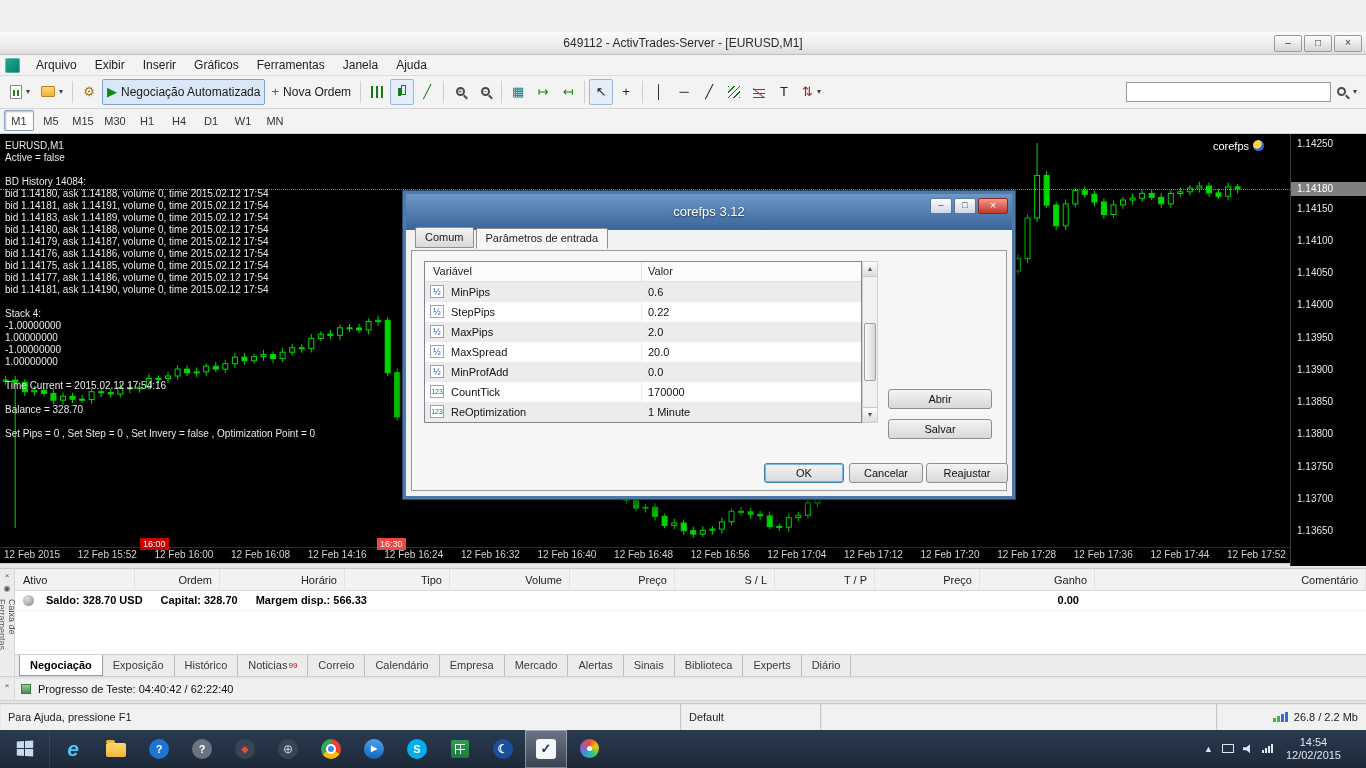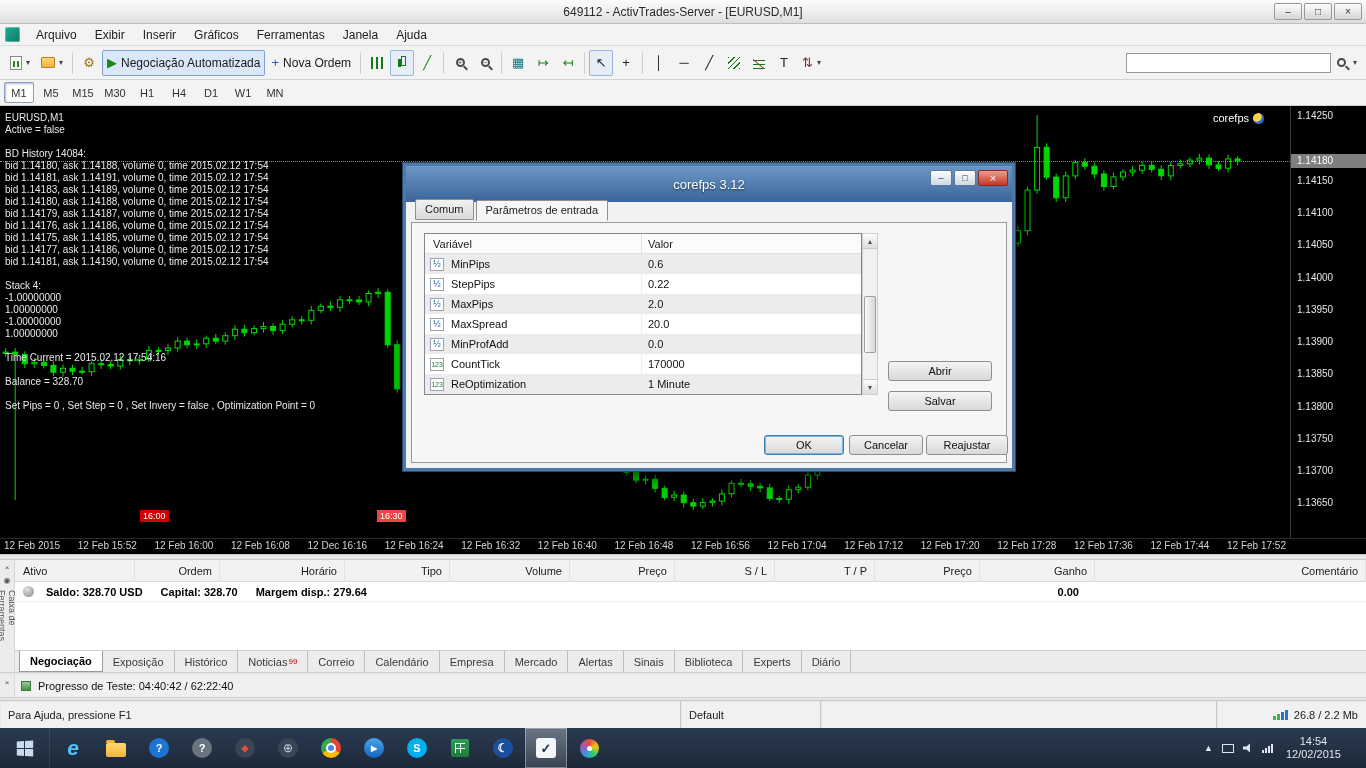--- a/index.html
+++ b/index.html
@@ -1,21 +1,21 @@
 <!DOCTYPE html>
 <html><head>
 <meta charset="utf-8">
 <style>
   *{margin:0;padding:0;box-sizing:border-box;font-family:"Liberation Sans",sans-serif;}
   html,body{width:1366px;height:768px;overflow:hidden;background:#000;}
   .app{display:flex;flex-direction:column;width:1366px;height:768px;background:#f0f0f0;}
   button{cursor:default;}
 
   
-  .titlebar{height:24px;background:linear-gradient(#fbfbfb,#ececec 60%,#dcdcdc);border-bottom:1px solid #bfbfbf;position:relative;display:flex;align-items:center;}
+  .titlebar{height:24px;background:linear-gradient(#fbfbfb,#ececec 60%,#dcdcdc);border-bottom:1px solid #bfbfbf;position:relative;display:flex;align-items:center;margin-top:32px;}
   .title{position:absolute;left:0;right:0;text-align:center;font-size:12px;color:#2a2a2a;}
   .winbtns{margin-left:auto;display:flex;gap:2px;padding-right:4px;z-index:2;}
   .winbtn{width:28px;height:17px;font-size:10px;line-height:1;background:linear-gradient(#fdfdfd,#d6d6d6);border:1px solid #979797;border-radius:2px;color:#333;}
 
   
   .menubar{height:22px;background:#f3f3f3;border-bottom:1px solid #dcdcdc;display:flex;align-items:center;font-size:12px;}
   .applogo{width:15px;height:15px;margin:0 7px 0 5px;border-radius:2px;background:linear-gradient(135deg,#1fae96,#0b7a68);box-shadow:inset 0 0 0 1px rgba(255,255,255,.3);}
   .menuitems{display:flex;}
   .menu-item{padding:3px 9px;color:#222;}
 
@@ -677,21 +677,21 @@
         <div class="plabel" style="top: 391.32px;">1.13650</div>
       </div>
   </div>
 
   <div class="timeaxis">
     <div class="tlabels">
         <div class="tlab">12 Feb 2015</div>
         <div class="tlab">12 Feb 15:52</div>
         <div class="tlab">12 Feb 16:00</div>
         <div class="tlab">12 Feb 16:08</div>
-        <div class="tlab">12 Dec 16:16</div>
+        <div class="tlab">12 Feb 14:16</div>
         <div class="tlab">12 Feb 16:24</div>
         <div class="tlab">12 Feb 16:32</div>
         <div class="tlab">12 Feb 16:40</div>
         <div class="tlab">12 Feb 16:48</div>
         <div class="tlab">12 Feb 16:56</div>
         <div class="tlab">12 Feb 17:04</div>
         <div class="tlab">12 Feb 17:12</div>
         <div class="tlab">12 Feb 17:20</div>
         <div class="tlab">12 Feb 17:28</div>
         <div class="tlab">12 Feb 17:36</div>
@@ -719,21 +719,21 @@
           <div>S / L</div>
           <div>T / P</div>
           <div>Preço</div>
           <div>Ganho</div>
           <div>Comentário</div>
         </div>
       <div class="balrow">
         <span class="balico"></span>
         <span>Saldo: 328.70 USD</span>
         <span>Capital: 328.70</span>
-        <span>Margem disp.: 279.64</span>
+        <span>Margem disp.: 566.33</span>
         <span class="balganho">0.00</span>
       </div>
       <div class="tempty"></div>
       <div class="ttabs">
           <div class="ttab active">Negociação</div>
           <div class="ttab">Exposição</div>
           <div class="ttab">Histórico</div>
           <div class="ttab">Noticias<sub class="badge">99</sub></div>
           <div class="ttab">Correio</div>
           <div class="ttab">Calendário</div>

